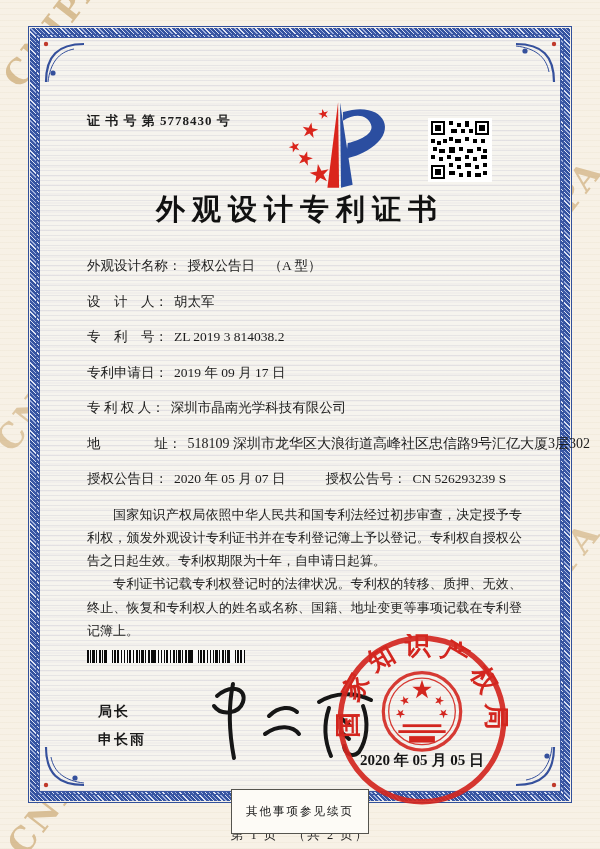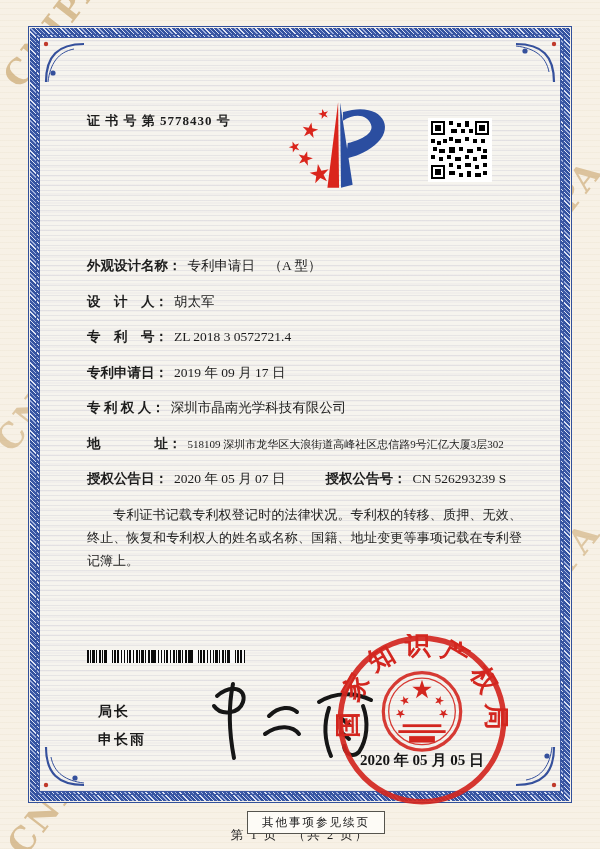--- a/index.html
+++ b/index.html
@@ -40,44 +40,44 @@
   .corner.bl{bottom:2px;left:2px;transform:rotate(270deg);}
 
   .certno{position:absolute;left:47px;top:74px;font-size:13px;color:#1d1d1d;letter-spacing:1px;font-weight:bold;}
   .logo{position:absolute;left:238px;top:60px;width:126px;height:98px;}
   .qr{position:absolute;right:68px;top:80px;width:58px;height:58px;background:#fff;padding:3px;}
   .title{position:absolute;left:0;right:0;top:152px;text-align:center;
     font-size:29px;font-weight:bold;letter-spacing:7px;color:#111;}
 
   .fields{position:absolute;left:47px;right:34px;top:219px;font-size:13.5px;color:#1c1c1c;}
   .frow{margin-bottom:17.5px;white-space:nowrap;}
-  .flabel{font-weight:bold;display:inline-block;}
+  .flabel{font-weight:normal;display:inline-block;}
   .fvalue{margin-left:6px;}
-  .frow.addr .fvalue{font-size:11px;letter-spacing:0;}
+  .frow.addr .fvalue{font-size:14px;letter-spacing:0;}
   .grantrow{display:flex;gap:40px;}
 
   .paras{position:absolute;left:47px;right:38px;top:465px;
     font-size:13px;line-height:1.78;color:#222;text-align:justify;}
   .paras p{margin:0;text-indent:2em;}
 
   .barcode{position:absolute;left:47px;top:612px;width:158px;height:13px;
     background:repeating-linear-gradient(90deg,#0b0b0b 0 1.5px,#f8f8f8 1.5px 2.8px,#0b0b0b 2.8px 4.2px,#f8f8f8 4.2px 5px,#0b0b0b 5px 7.6px,#f8f8f8 7.6px 9.3px,#0b0b0b 9.3px 10.1px,#f8f8f8 10.1px 12.3px);}
 
   .officer{position:absolute;left:58px;top:665px;font-size:14px;font-weight:bold;color:#1a1a1a;
     font-family:"Liberation Sans","DejaVu Sans",sans-serif;}
   .officer div{margin-bottom:10px;letter-spacing:2px;}
   .sig{position:absolute;left:155px;top:638px;width:190px;height:90px;}
 
   .seal{position:absolute;right:52px;top:596px;width:172px;height:172px;}
 
   .pagefoot{position:absolute;left:0;right:0;top:745px;text-align:center;
     font-size:12.5px;color:#1d1d1d;letter-spacing:2px;margin-top:44px;}
   .note{position:absolute;left:50%;transform:translateX(-50%);bottom:15px;
-    background:#fdfbf6;border:1px solid #55544e;padding:3px 14px;
-    font-size:11.5px;letter-spacing:2px;color:#222;margin-left:16px;}
+    background:#fdfbf6;border:1px solid #55544e;padding:14px 14px;
+    font-size:11.5px;letter-spacing:2px;color:#222;}
 </style>
 </head>
 <body>
 
 <div class="wm" style="left:-16px;top:8px;opacity:.62;">CNIPA</div>
 <div class="wm" style="right:-22px;top:198px;opacity:.55;">CNIPA</div>
 <div class="wm" style="left:-24px;top:372px;opacity:.5;">CNIPA</div>
 <div class="wm" style="right:-20px;top:560px;opacity:.5;">CNIPA</div>
 <div class="wm" style="left:-12px;top:776px;opacity:.6;">CNIPA</div>
 <div class="wm" style="left:214px;top:118px;opacity:.14;font-size:42px;">CNIPA</div>
@@ -174,47 +174,49 @@
           <rect x="22" y="22" width="2" height="2"></rect>
           <rect x="26" y="21" width="2" height="2"></rect>
         <rect x="9" y="25" width="3" height="2"></rect>
           <rect x="14" y="26" width="2" height="2"></rect>
           <rect x="18" y="25" width="2" height="3"></rect>
           <rect x="22" y="26" width="3" height="2"></rect>
           <rect x="26" y="25" width="2" height="2"></rect>
       </g>
     </svg>
 
+    <div class="title">外观设计专利证书</div>
 
     <div class="fields">
       <div class="frow">
-        <span class="flabel">外观设计名称：</span><span class="fvalue">专利申请日　（A 型）</span>
+        <span class="flabel">外观设计名称：</span><span class="fvalue">授权公告日　（A 型）</span>
       </div>
       <div class="frow">
         <span class="flabel">设　计　人：</span><span class="fvalue">胡太军</span>
       </div>
       <div class="frow">
-        <span class="flabel">专　利　号：</span><span class="fvalue">ZL 2018 3 0572721.4</span>
+        <span class="flabel">专　利　号：</span><span class="fvalue">ZL 2019 3 814038.2</span>
       </div>
       <div class="frow">
         <span class="flabel">专利申请日：</span><span class="fvalue">2019 年 09 月 17 日</span>
       </div>
       <div class="frow">
         <span class="flabel">专 利 权 人：</span><span class="fvalue">深圳市晶南光学科技有限公司</span>
       </div>
       <div class="frow addr">
         <span class="flabel">地　　　　址：</span><span class="fvalue">518109 深圳市龙华区大浪街道高峰社区忠信路9号汇亿大厦3层302</span>
       </div>
       <div class="frow grantrow">
         <span><span class="flabel">授权公告日：</span><span class="fvalue">2020 年 05 月 07 日</span></span>
         <span><span class="flabel">授权公告号：</span><span class="fvalue">CN 526293239 S</span></span>
       </div>
     </div>
 
     <div class="paras">
+      <p>国家知识产权局依照中华人民共和国专利法经过初步审查，决定授予专利权，颁发外观设计专利证书并在专利登记簿上予以登记。专利权自授权公告之日起生效。专利权期限为十年，自申请日起算。</p>
       <p>专利证书记载专利权登记时的法律状况。专利权的转移、质押、无效、终止、恢复和专利权人的姓名或名称、国籍、地址变更等事项记载在专利登记簿上。</p>
     </div>
 
     <div class="barcode"></div>
 
     <div class="officer">
       <div>局长</div>
       <div>申长雨</div>
     </div>
 

